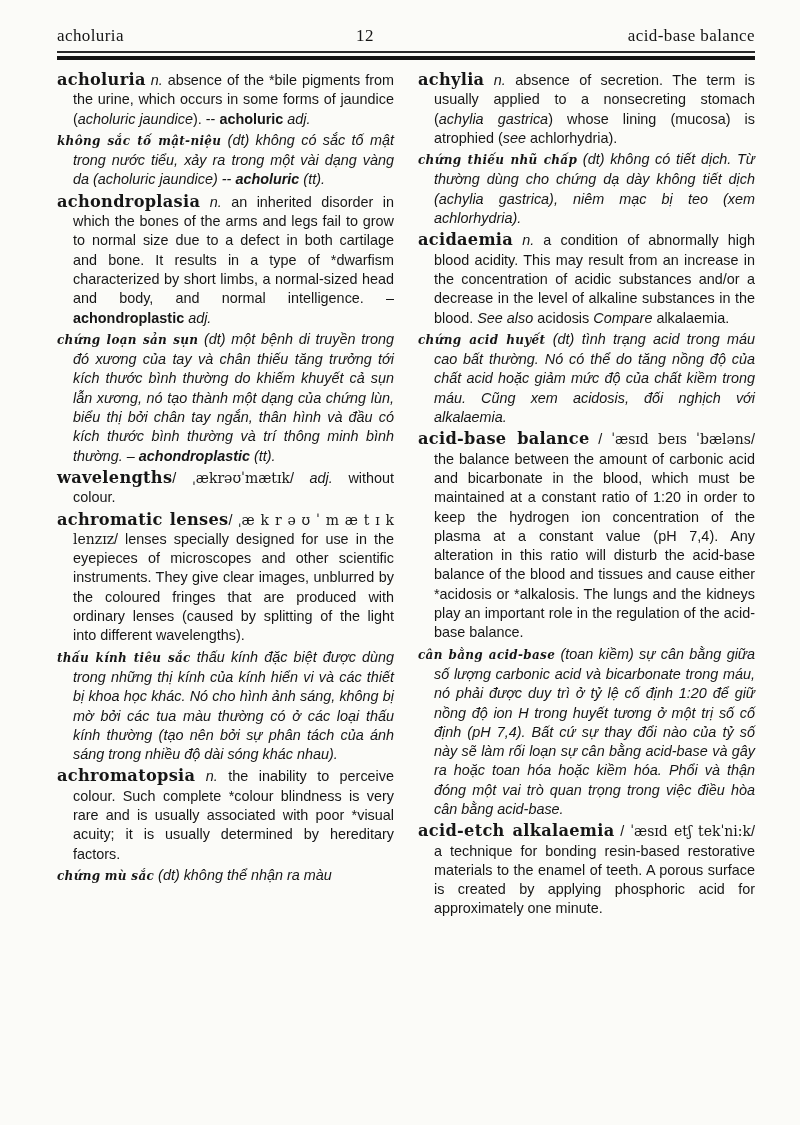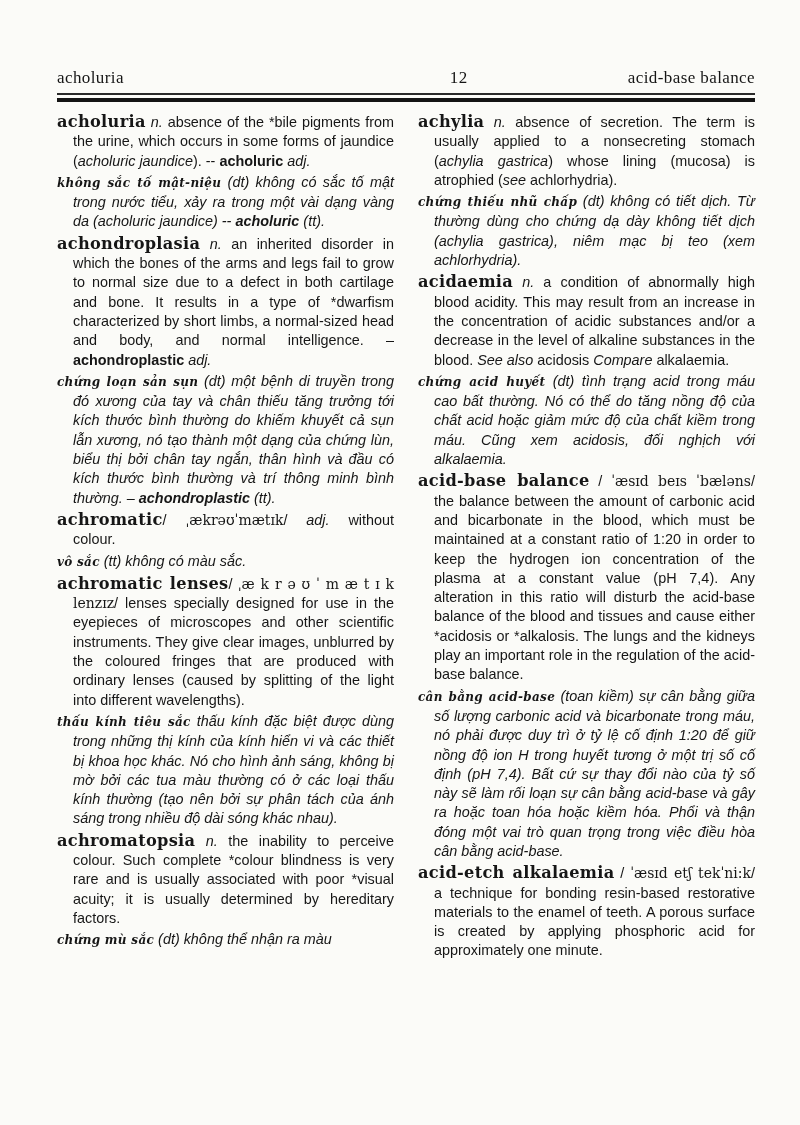--- a/index.html
+++ b/index.html
@@ -18,21 +18,21 @@
     color: #151515;
   }
   .header {
     display: flex;
     align-items: baseline;
     font-family: "Liberation Serif", serif;
     font-size: 17px;
     letter-spacing: 0.4px;
   }
   .header .hleft  { flex: 1; text-align: left; }
-  .header .hmid   { flex: 1; text-align: right; margin-top: 42px; }
+  .header .hmid   { flex: 1; text-align: center; }
   .header .hright { flex: 1.4; text-align: right; }
   .rule-thin  { height: 2px; background: #2a2a2a; margin-top: 5px; }
   .rule-thick { height: 4px; background: #141414; margin-top: 3px; }
   .columns {
     display: flex;
     gap: 24px;
     margin-top: 10px;
   }
   .col { flex: 1; min-width: 0; }
   .entry {
@@ -75,22 +75,21 @@
     <span class="hright">acid-base balance</span>
   </div>
   <div class="rule-thin"></div>
   <div class="rule-thick"></div>
   <div class="columns">
     <div class="col">
         <p class="entry"><span class="run-headword">acholuria</span><span class="run-text"> </span><span class="run-italic">n.</span><span class="run-text"> absence of the *bile pigments from the urine, which occurs in some forms of jaundice (</span><span class="run-italic">acholuric jaundice</span><span class="run-text">). -- </span><span class="run-bold">acholuric</span><span class="run-text"> </span><span class="run-italic">adj.</span></p>
         <p class="entry"><span class="run-headword-vi">không sắc tố mật-niệu</span><span class="run-italic"> (dt) không có sắc tố mật trong nước tiểu, xảy ra trong một vài dạng vàng da (acholuric jaundice) -- </span><span class="run-bolditalic">acholuric</span><span class="run-italic"> (tt).</span></p>
         <p class="entry"><span class="run-headword">achondroplasia</span><span class="run-text"> </span><span class="run-italic">n.</span><span class="run-text"> an inherited disorder in which the bones of the arms and legs fail to grow to normal size due to a defect in both cartilage and bone. It results in a type of *dwarfism characterized by short limbs, a normal-sized head and body, and normal intelligence. – </span><span class="run-bold">achondroplastic</span><span class="run-text"> </span><span class="run-italic">adj.</span></p>
         <p class="entry"><span class="run-headword-vi">chứng loạn sản sụn</span><span class="run-italic"> (dt) một bệnh di truyền trong đó xương của tay và chân thiếu tăng trưởng tới kích thước bình thường do khiếm khuyết cả sụn lẫn xương, nó tạo thành một dạng của chứng lùn, biểu thị bởi chân tay ngắn, thân hình và đầu có kích thước bình thường và trí thông minh bình thường. – </span><span class="run-bolditalic">achondroplastic</span><span class="run-italic"> (tt).</span></p>
-        <p class="entry"><span class="run-headword">achromatic</span><span class="run-text">/ </span><span class="run-ipa">ˌækrəʊˈmætɪk</span><span class="run-text">/ </span><span class="run-italic">adj.</span><span class="run-text"> without colour.</span></p>
-        <p class="entry"><span class="run-headword-vi">vô sắc</span><span class="run-italic"> (tt) không có màu sắc.</span></p>
+        <p class="entry"><span class="run-headword">wavelengths</span><span class="run-text">/ </span><span class="run-ipa">ˌækrəʊˈmætɪk</span><span class="run-text">/ </span><span class="run-italic">adj.</span><span class="run-text"> without colour.</span></p>
         <p class="entry"><span class="run-headword">achromatic lenses</span><span class="run-text">/ </span><span class="run-ipa">ˌæ k r ə ʊ ˈ m æ t ɪ k lenzɪz</span><span class="run-text">/ lenses specially designed for use in the eyepieces of microscopes and other scientific instruments. They give clear images, unblurred by the coloured fringes that are produced with ordinary lenses (caused by splitting of the light into different wavelengths).</span></p>
         <p class="entry"><span class="run-headword-vi">thấu kính tiêu sắc</span><span class="run-italic"> thấu kính đặc biệt được dùng trong những thị kính của kính hiển vi và các thiết bị khoa học khác. Nó cho hình ảnh sáng, không bị mờ bởi các tua màu thường có ở các loại thấu kính thường (tạo nên bởi sự phân tách của ánh sáng trong nhiều độ dài sóng khác nhau).</span></p>
         <p class="entry"><span class="run-headword">achromatopsia</span><span class="run-text"> </span><span class="run-italic">n.</span><span class="run-text"> the inability to perceive colour. Such complete *colour blindness is very rare and is usually associated with poor *visual acuity; it is usually determined by hereditary factors.</span></p>
         <p class="entry"><span class="run-headword-vi">chứng mù sắc</span><span class="run-italic"> (dt) không thể nhận ra màu</span></p>
       </div>
     <div class="col">
         <p class="entry"><span class="run-headword">achylia</span><span class="run-text"> </span><span class="run-italic">n.</span><span class="run-text"> absence of secretion. The term is usually applied to a nonsecreting stomach (</span><span class="run-italic">achylia gastrica</span><span class="run-text">) whose lining (mucosa) is atrophied (</span><span class="run-italic">see</span><span class="run-text"> achlorhydria).</span></p>
         <p class="entry"><span class="run-headword-vi">chứng thiếu nhũ chấp</span><span class="run-italic"> (dt) không có tiết dịch. Từ thường dùng cho chứng dạ dày không tiết dịch (achylia gastrica), niêm mạc bị teo (xem achlorhydria).</span></p>
         <p class="entry"><span class="run-headword">acidaemia</span><span class="run-text"> </span><span class="run-italic">n.</span><span class="run-text"> a condition of abnormally high blood acidity. This may result from an increase in the concentration of acidic substances and/or a decrease in the level of alkaline substances in the blood. </span><span class="run-italic">See also</span><span class="run-text"> acidosis </span><span class="run-italic">Compare</span><span class="run-text"> alkalaemia.</span></p>
         <p class="entry"><span class="run-headword-vi">chứng acid huyết</span><span class="run-italic"> (dt) tình trạng acid trong máu cao bất thường. Nó có thể do tăng nồng độ của chất acid hoặc giảm mức độ của chất kiềm trong máu. Cũng xem acidosis, đối nghịch với alkalaemia.</span></p>

